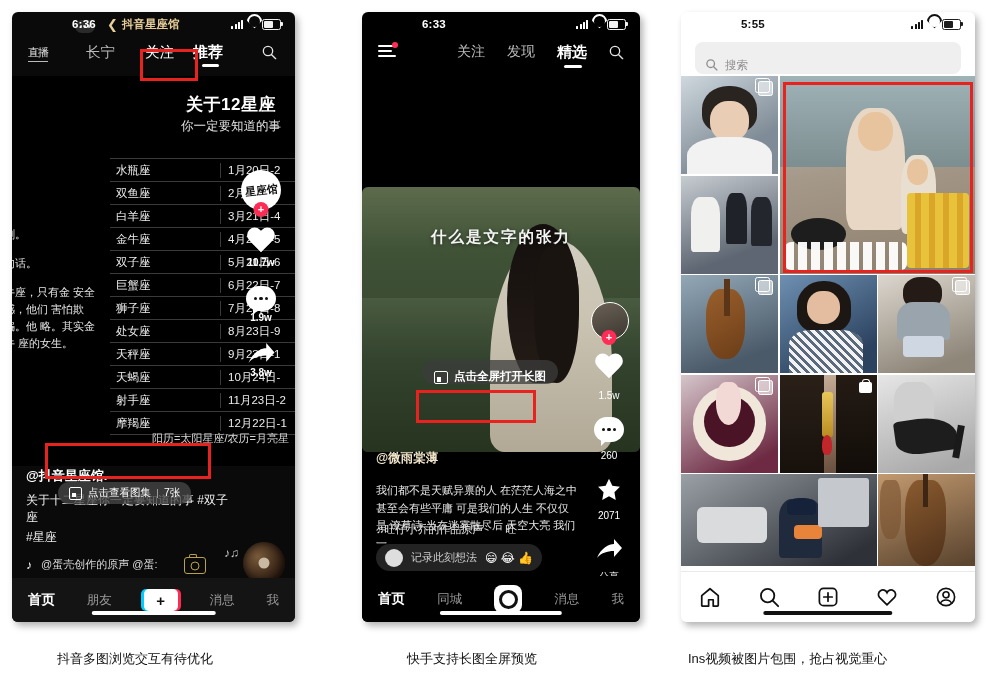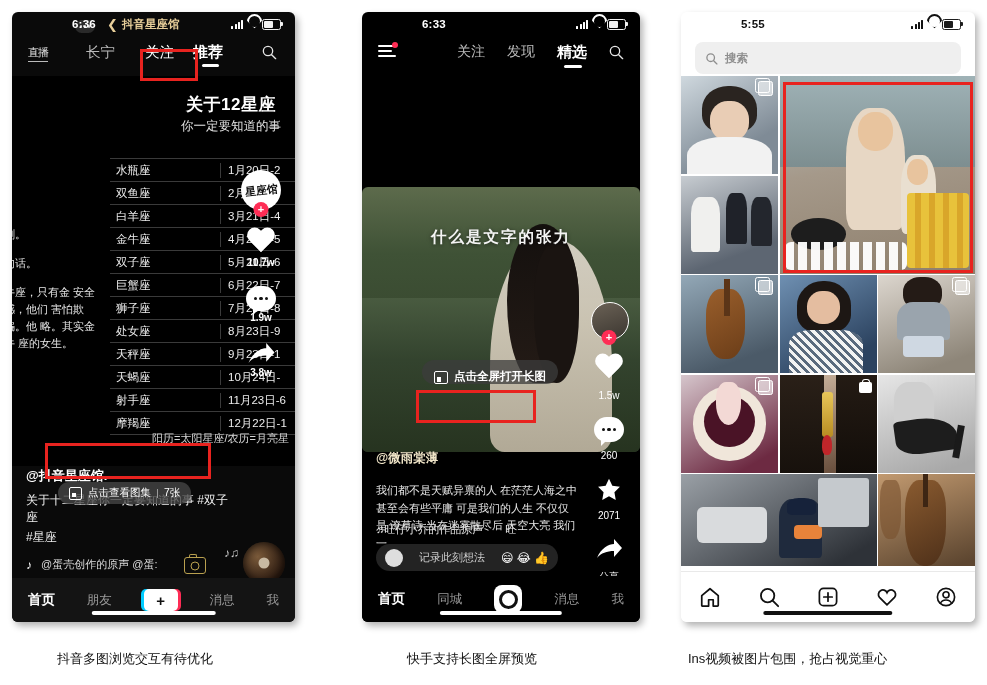--- a/index.html
+++ b/index.html
@@ -185,21 +185,21 @@
   .p2-chip .glyph{width:12px;height:11px;border:1.4px solid #fff;border-radius:2px;position:relative;}
   .p2-chip .glyph::after{content:"";position:absolute;left:1.5px;bottom:1.5px;width:4.5px;height:4.5px;background:#fff;}
   .p2-chip .txt{font-size:11.5px;color:#fff;font-weight:bold;}
   .p2-author{position:absolute;left:14px;top:438px;font-size:12.5px;font-weight:bold;
      color:#f0e5c8;z-index:30;}
   .p2-desc{position:absolute;left:14px;top:470px;right:62px;font-size:11px;color:#e8e8e8;
      line-height:1.6;z-index:30;}
   .p2-sound{position:absolute;left:14px;top:510px;font-size:11px;color:#e6e6e6;z-index:30;
      display:flex;align-items:center;gap:6px;}
   .p2-comment{position:absolute;left:14px;top:532px;height:27px;border-radius:14px;
-     background:#232323;display:flex;align-items:center;gap:16px;padding:0 9px;z-index:30;}
+     background:#232323;display:flex;align-items:center;gap:8px;padding:0 9px;z-index:30;}
   .p2-comment .av{width:18px;height:18px;border-radius:50%;background:#dedede;}
   .p2-comment .ph{font-size:11px;color:#cfcfcf;}
   .p2-comment .emo{font-size:12px;}
 
   .p2-rail{position:absolute;right:6px;top:290px;width:50px;text-align:center;z-index:30;}
   .p2-av{position:relative;width:36px;height:36px;margin:0 auto;}
   .p2-av .ring{width:36px;height:36px;border-radius:50%;overflow:hidden;border:1.5px solid #fff;
      background:linear-gradient(160deg,#6b6256,#3b3630);}
   .p2-av .plus{position:absolute;left:50%;bottom:-7px;transform:translateX(-50%);
      width:15px;height:15px;border-radius:50%;background:#ff2d55;color:#fff;
@@ -213,21 +213,21 @@
   .p2-nav .it{font-size:12.5px;color:#9a9a9a;}
   .p2-nav .it.on{color:#fff;font-weight:bold;font-size:13.5px;}
   .p2-rec{width:28px;height:28px;border-radius:8px;background:#fff;
      display:flex;align-items:center;justify-content:center;}
   .p2-rec i{width:13px;height:13px;border-radius:50%;border:3.4px solid #111;display:block;}
 
   
   #phone3{left:681px;top:12px;width:294px;height:610px;background:#fff;color:#111;}
   #phone3 .statusbar{color:#111;}
   .p3-search{position:absolute;left:14px;top:30px;right:14px;height:26px;border-radius:8px;
-     background:#efefef;display:flex;align-items:center;gap:7px;padding:16px 10px;box-sizing:border-box;font-weight:bold;}
+     background:#efefef;display:flex;gap:7px;padding:16px 10px;box-sizing:border-box;}
   .p3-search .ph{font-size:11.5px;color:#8e8e8e;}
   .p3-grid{position:absolute;left:0;top:64px;width:100%;height:490px;
      display:grid;grid-template-columns:repeat(3,1fr);grid-auto-rows:98px;gap:1.5px;overflow:hidden;}
   .cell{position:relative;overflow:hidden;background:#ccc;}
   .cell .badge{position:absolute;right:5px;top:5px;width:13px;height:13px;border-radius:2.5px;
      border:1.6px solid #fff;background:rgba(255,255,255,.55);}
   .cell .badge.sq::after{content:"";position:absolute;left:-4px;top:-4px;width:13px;height:13px;
      border:1.6px solid #fff;border-radius:2.5px;}
   .cell .badge.bag{border:none;background:none;}
   .cell .badge.bag::before{content:"";position:absolute;left:0;top:2px;width:13px;height:11px;
@@ -332,21 +332,21 @@
           <div class="p1-row">
               <span class="c1">天秤座</span>
               <span class="c2">9月23日-1</span>
             </div>
           <div class="p1-row">
               <span class="c1">天蝎座</span>
               <span class="c2">10月24日-</span>
             </div>
           <div class="p1-row">
               <span class="c1">射手座</span>
-              <span class="c2">11月23日-6</span>
+              <span class="c2">11月23日-2</span>
             </div>
           <div class="p1-row">
               <span class="c1">摩羯座</span>
               <span class="c2">12月22日-1</span>
             </div>
         </div>
 
         <div class="p1-leftpara">
           <p>剧。</p>
           <p>句话。</p>

